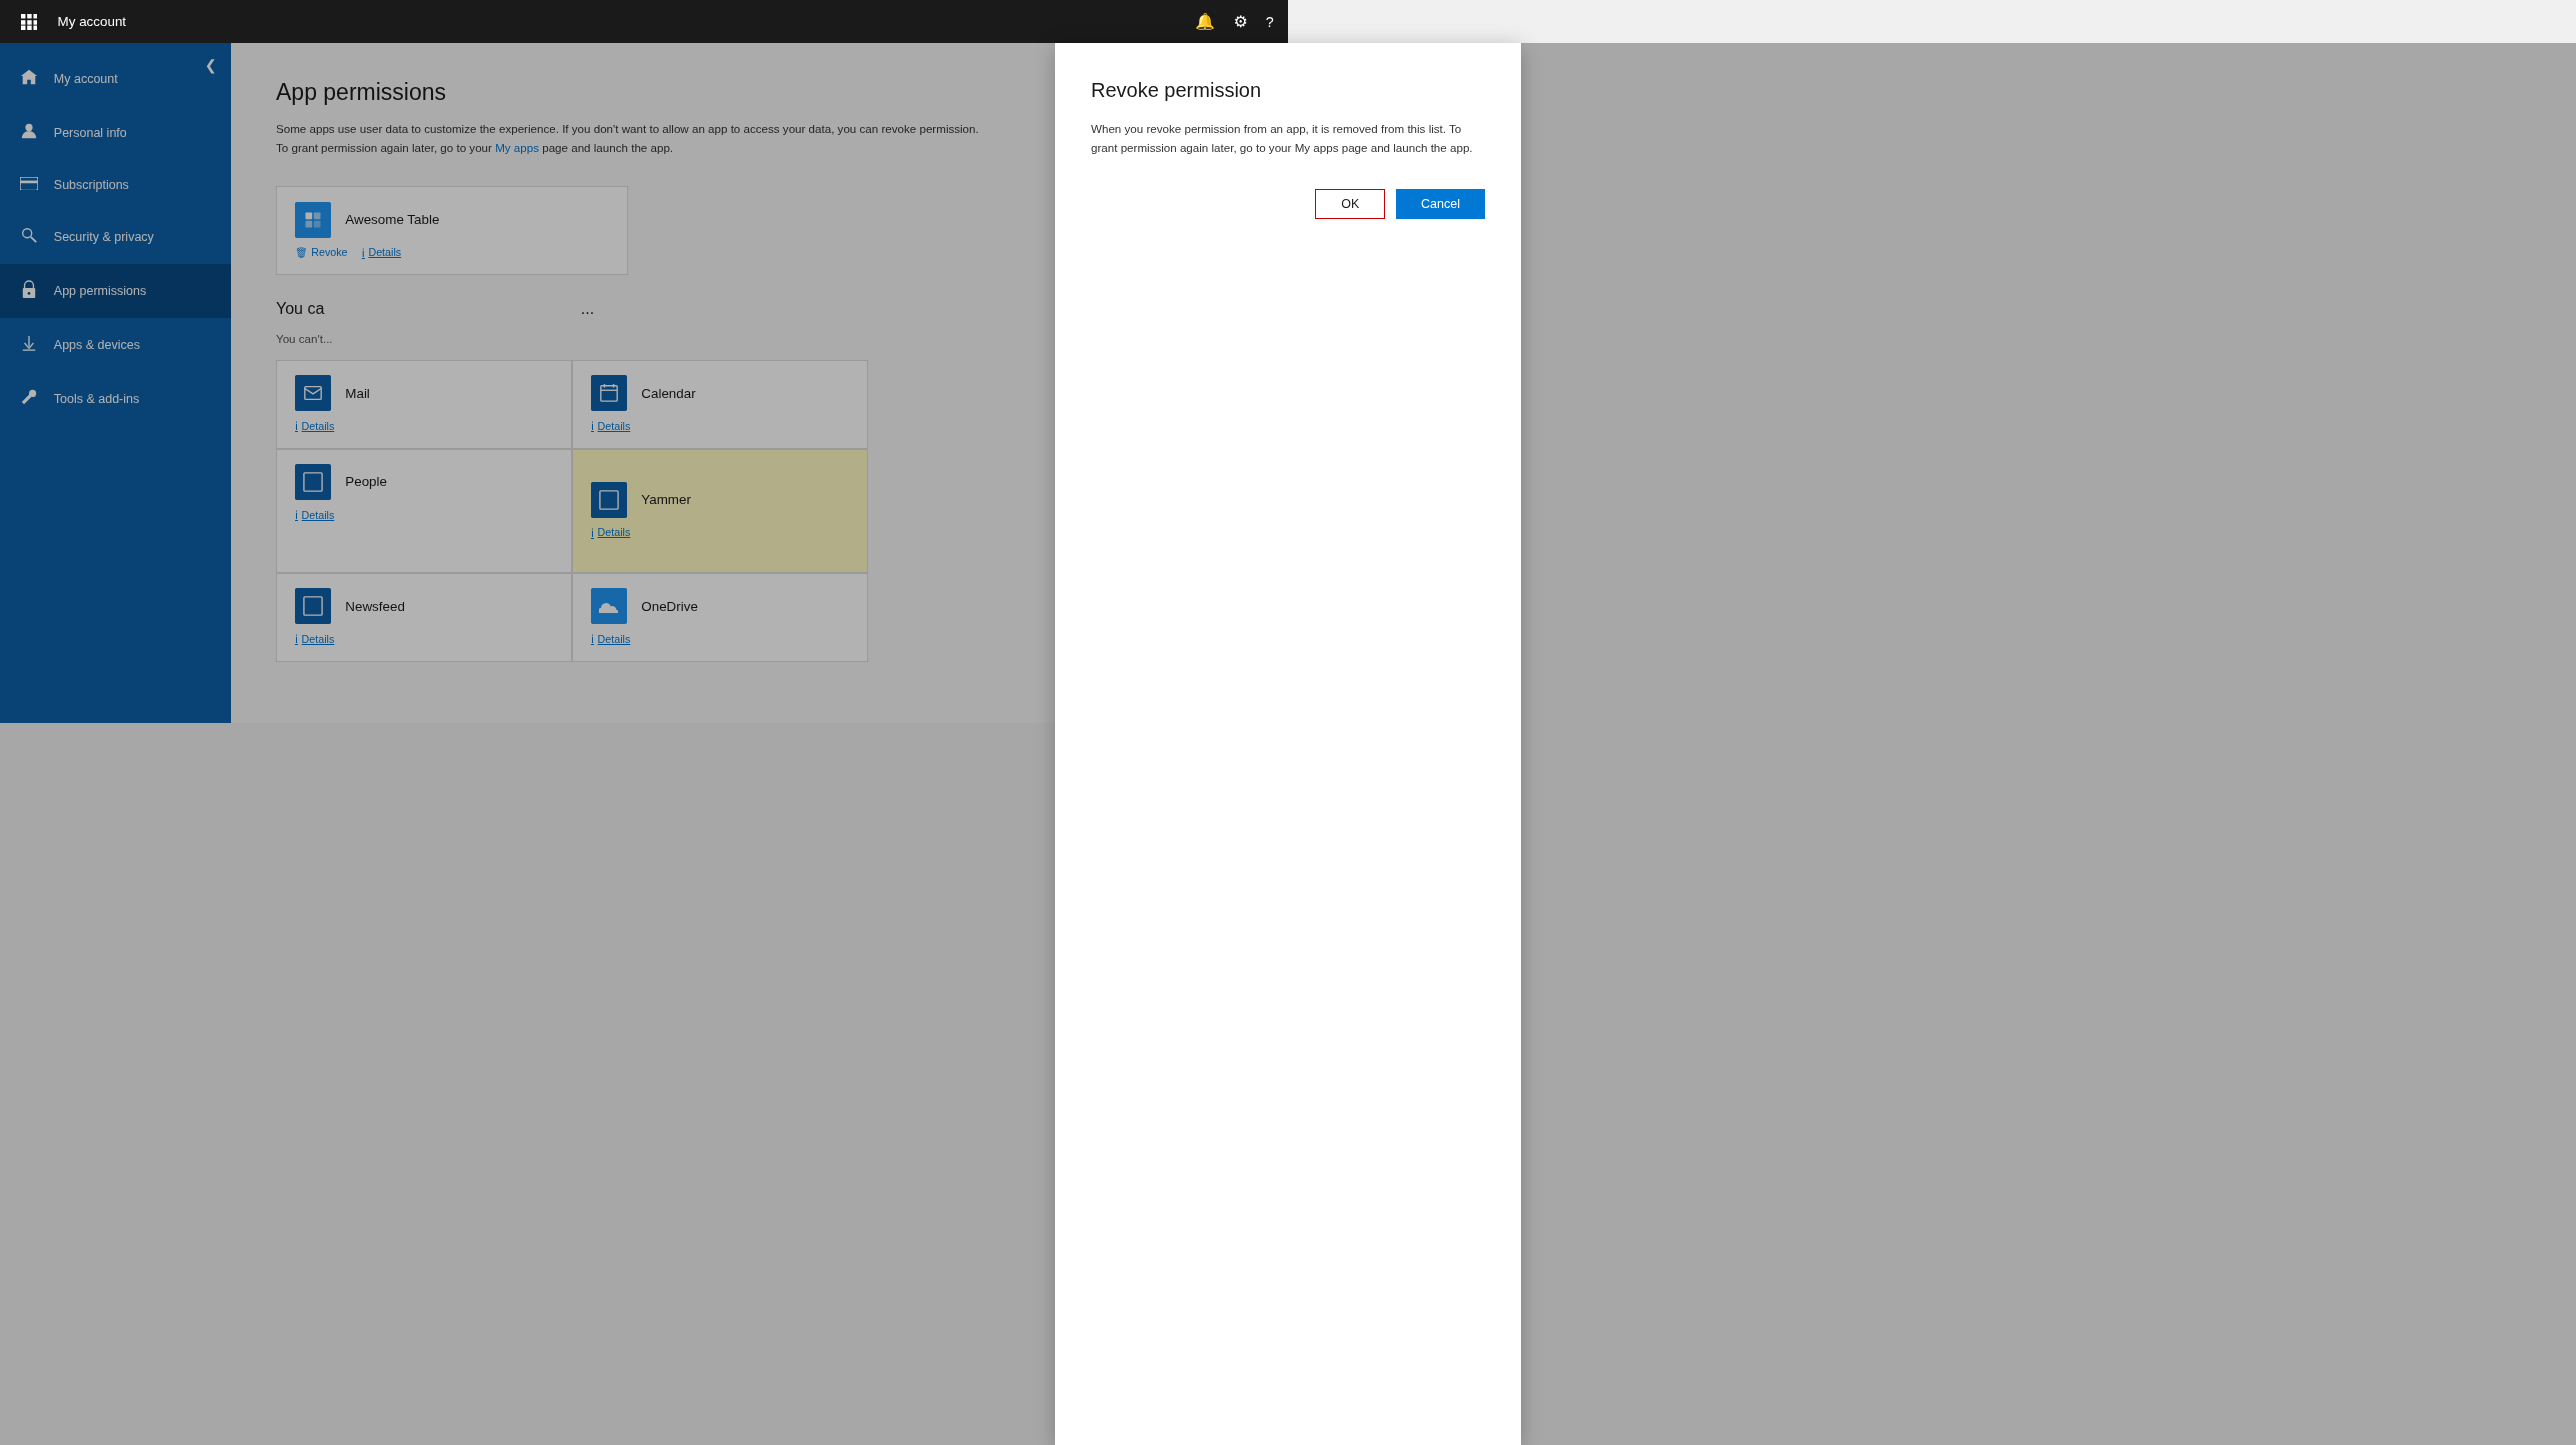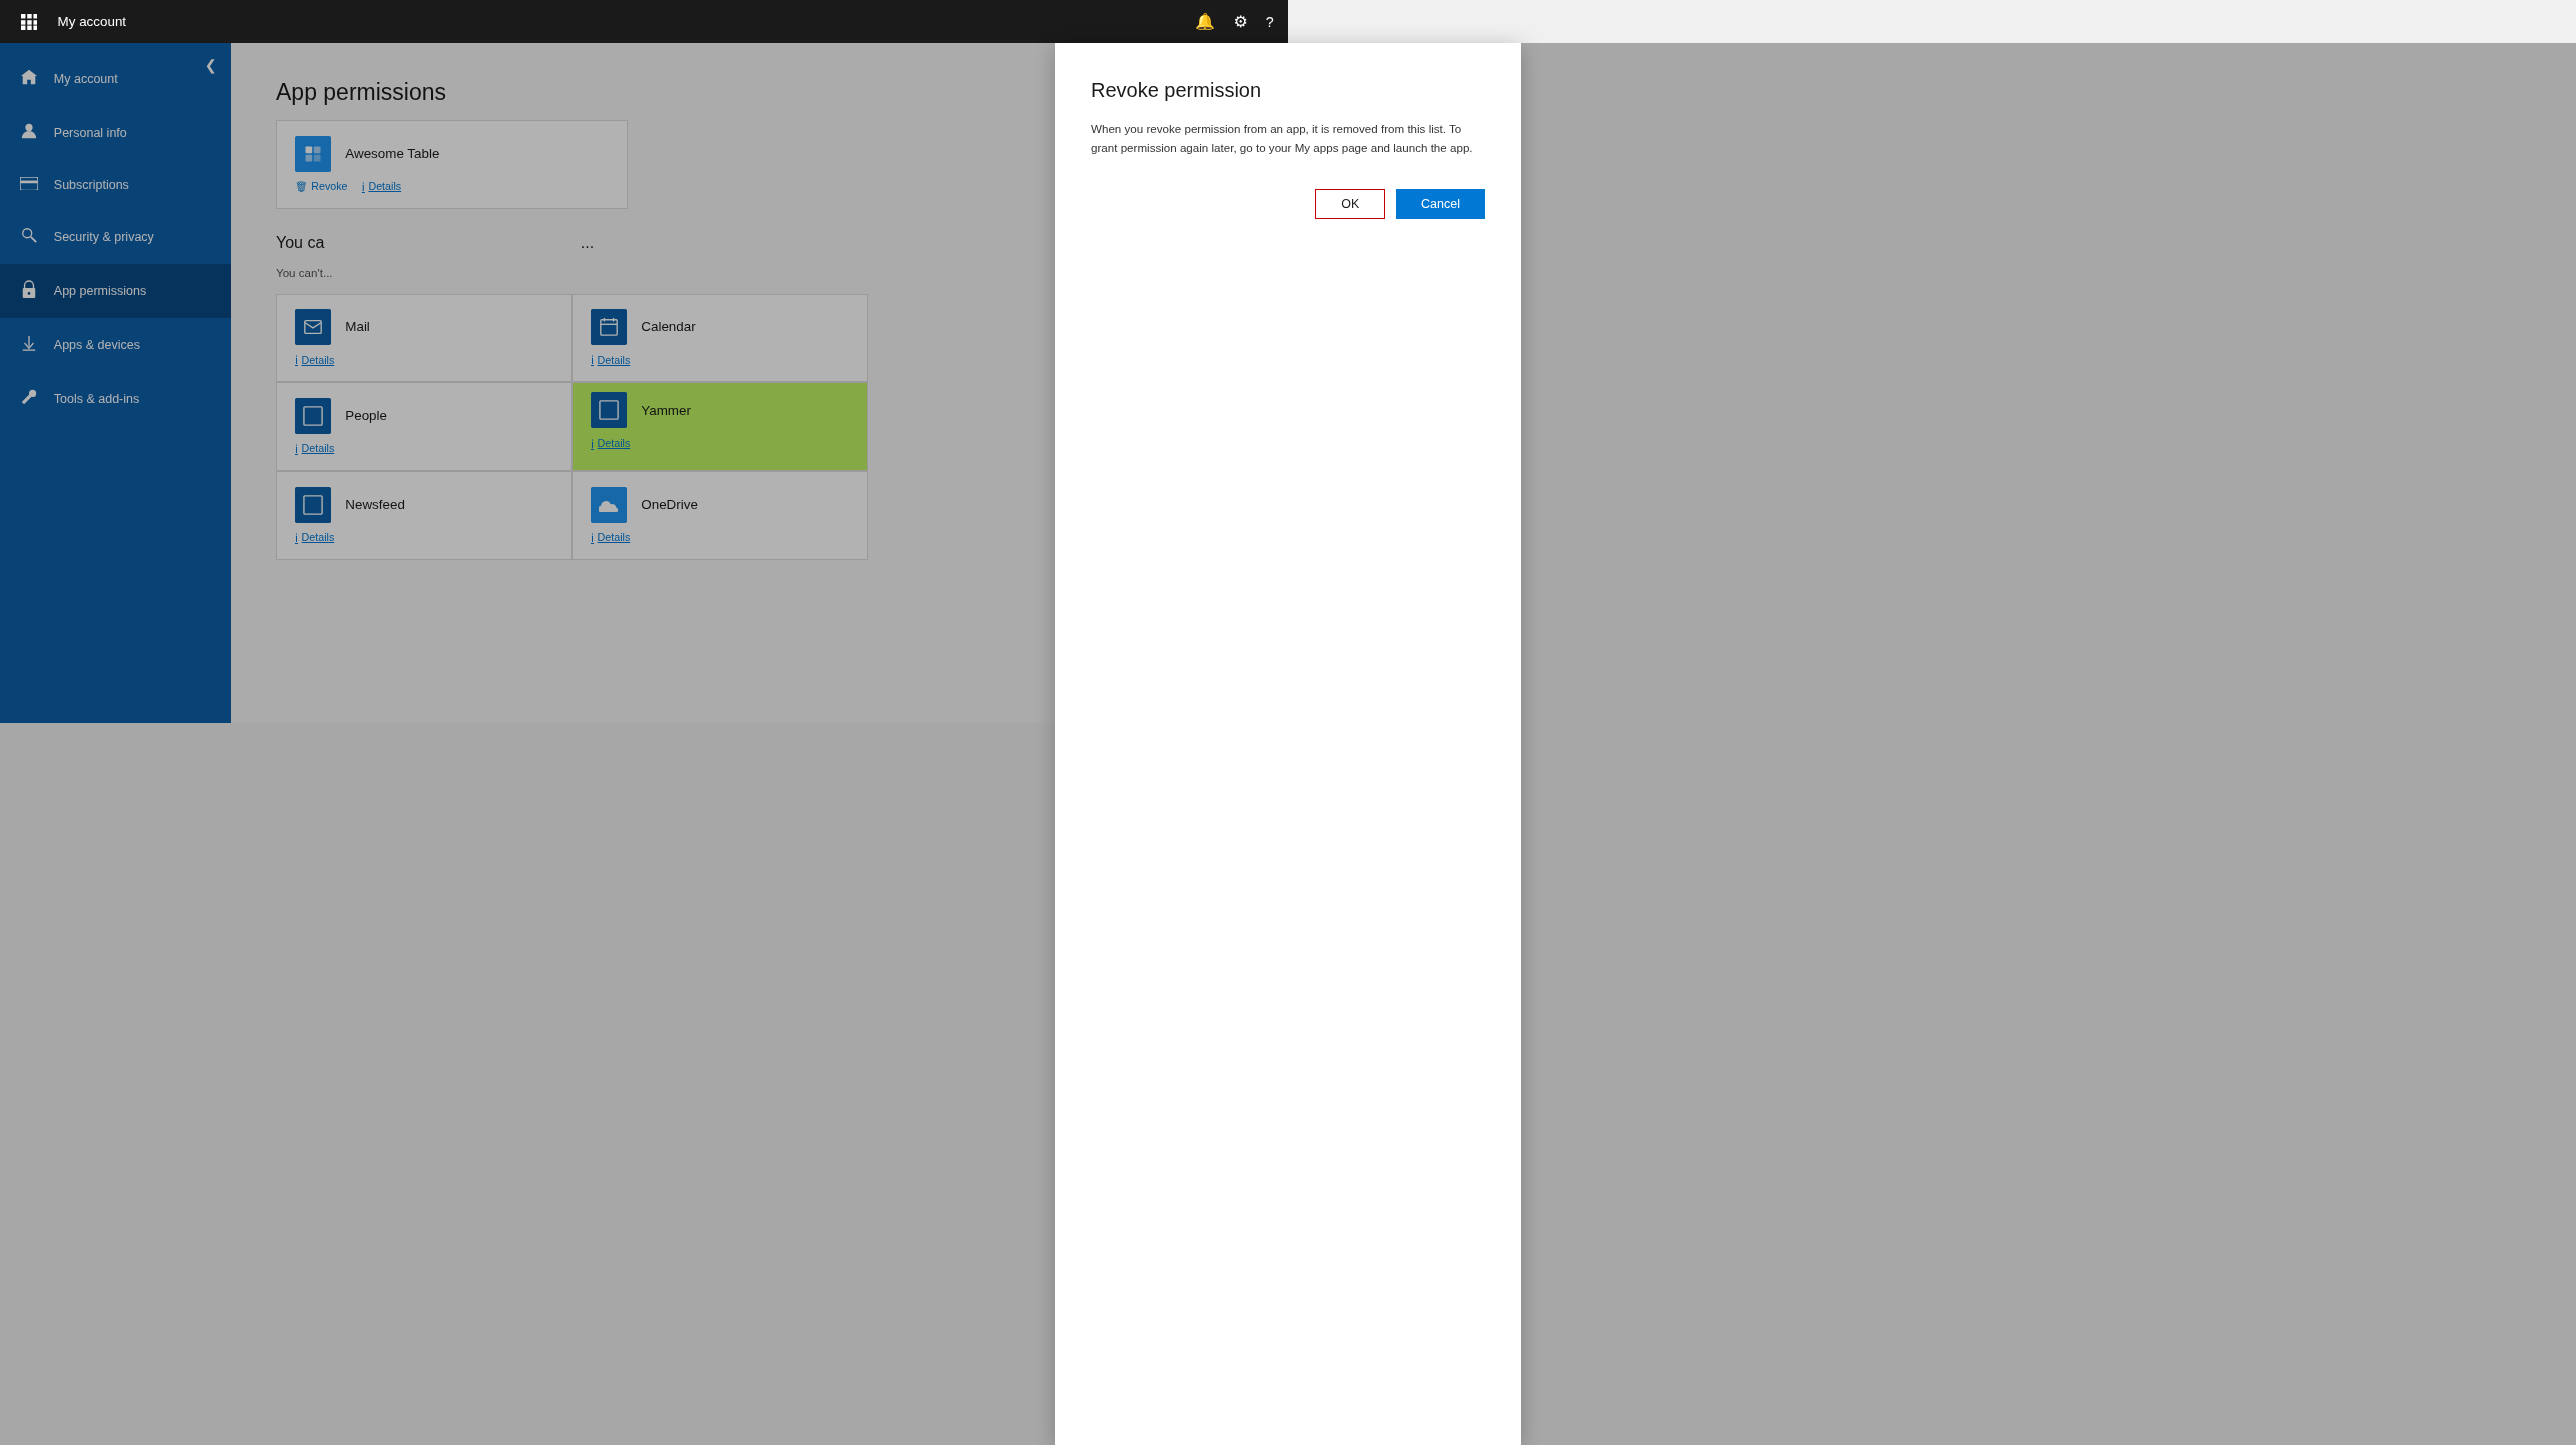--- a/index.html
+++ b/index.html
@@ -339,20 +339,25 @@
             <path d="M14 2a4 4 0 0 0-4 4c0 .4.05.78.14 1.14L2 15.5 4.5 18l8.36-8.14c.36.09.74.14 1.14.14a4 4 0 1 0 0-8z"></path>
           </svg>
       </span>
       <span class="sidebar-item-label">Tools &amp; add-ins</span>
     </div>
   </div>
 
   <div class="content">
     <h1 class="page-title">App permissions</h1>
 
+    <p class="page-desc">
+      <span>Some apps use user data to customize the experience. If you don't want to allow an app to access your data, you can revoke permission. To grant permission again later, go to your</span>
+      <a href="#">My apps</a>
+      <span>page and launch the app.</span>
+    </p>
 
     <div>
 
       <div style="background:white; border:0.9px solid #ddd; width:352px; padding:14.3px 18px; margin-bottom:1.8px;">
         <div class="app-card-header">
           <div class="app-icon" style="background:#2196F3;">
             <svg width="20" height="20" viewBox="0 0 24 24" fill="white">
               <rect x="3" y="3" width="8" height="8" rx="1"></rect>
               <rect x="13" y="3" width="8" height="8" rx="1" opacity="0.6"></rect>
               <rect x="3" y="13" width="8" height="8" rx="1" opacity="0.6"></rect>
@@ -428,21 +433,21 @@
             <span class="app-name">People</span>
           </div>
           <div class="app-actions">
             <a class="details-link" href="#">
               <span class="info-icon">ℹ</span>
               <span>Details</span>
             </a>
           </div>
         </div>
 
-        <div style="background:#bef264; border:0.9px solid #ddd; padding:9px 18px;">
+        <div style="background:#fef9c3; border:0.9px solid #ddd; padding:32px 18px;">
           <div class="app-card-header">
             <div class="app-icon">
               <svg width="20" height="20" viewBox="0 0 22 22" fill="none" stroke="white" stroke-width="1.5">
                 <rect x="1" y="1" width="20" height="20" rx="1"></rect>
               </svg>
             </div>
             <span class="app-name">Yammer</span>
           </div>
           <div class="app-actions">
             <a class="details-link" href="#">

